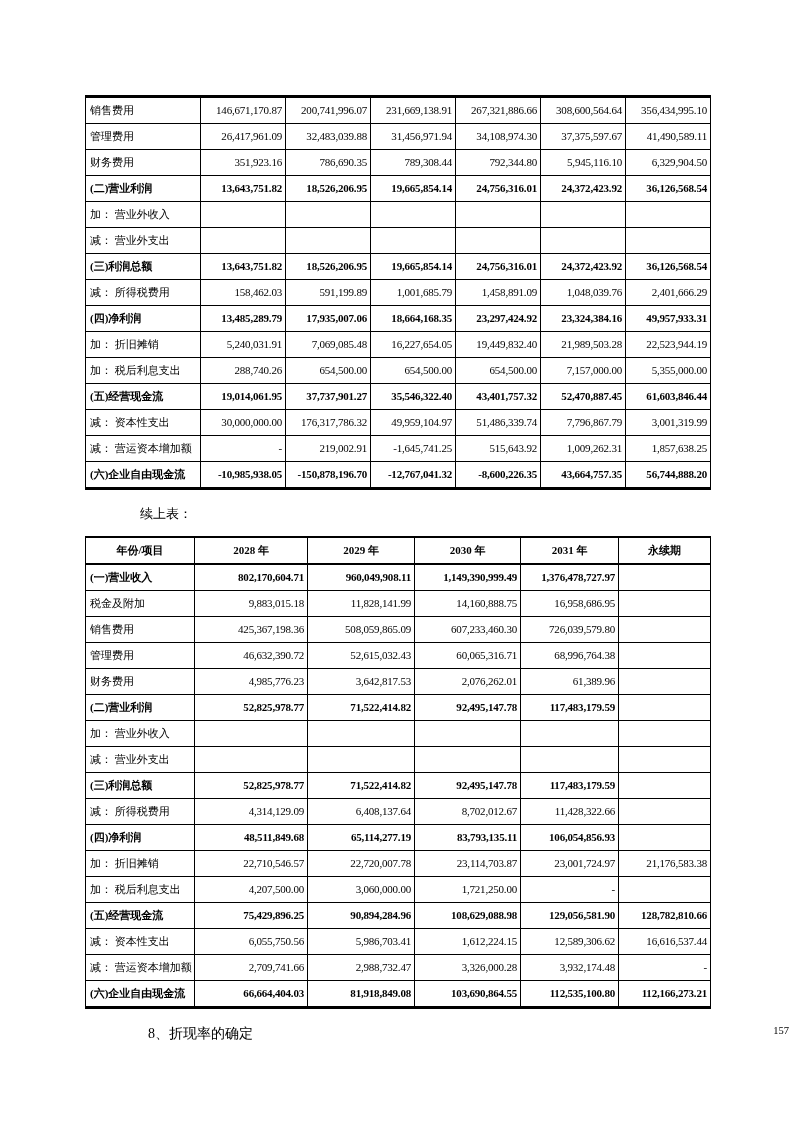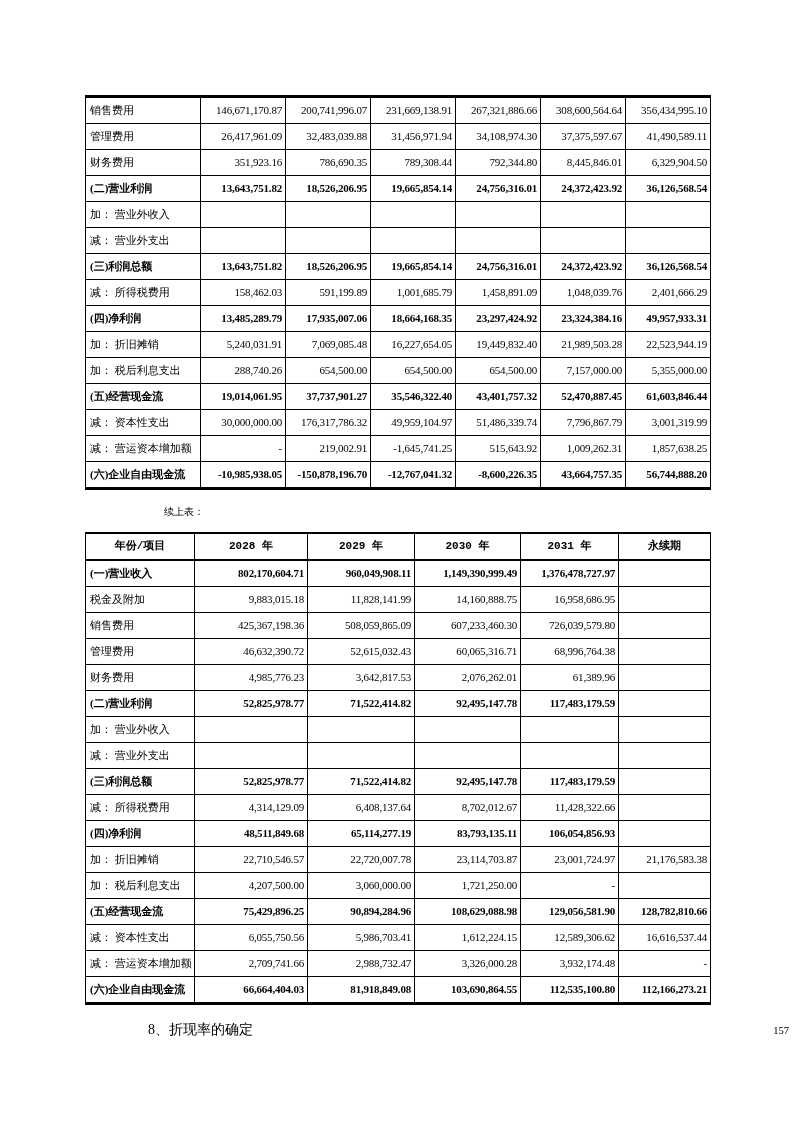--- a/index.html
+++ b/index.html
@@ -35,25 +35,24 @@
   .fin-table .label-cell { text-align: left; padding-left: 4px; }
   .fin-table .num-cell { text-align: right; padding-right: 3px; letter-spacing: -0.2px; }
   .fin-table tr.bold-row td { font-weight: bold; }
   
   .table1 { border-top: 3px solid #000; border-bottom: 3px solid #000; }
   .table2 { border-top: 2px solid #000; border-bottom: 3px solid #000; }
   .table2 thead th {
     font-weight: bold;
     text-align: center;
     border-bottom: 2px solid #000;
-    font-family: Liberation Mono, monospace;
   }
   .continue-label {
-    font-size: 10px;
-    margin: 15px 0 13px 79px;
+    font-size: 13px;
+    margin: 15px 0 13px 55px;
   }
   .section-heading {
     font-size: 14px;
     margin: 16px 0 0 63px;
   }
   .page-number {
     position: absolute;
     left: 0;
     right: 0;
     top: 1025px;
@@ -94,21 +93,21 @@
           <td class="num-cell">34,108,974.30</td>
           <td class="num-cell">37,375,597.67</td>
           <td class="num-cell">41,490,589.11</td>
         </tr>
         <tr>
           <td class="label-cell">财务费用</td>
           <td class="num-cell">351,923.16</td>
           <td class="num-cell">786,690.35</td>
           <td class="num-cell">789,308.44</td>
           <td class="num-cell">792,344.80</td>
-          <td class="num-cell">8,445,846.01</td>
+          <td class="num-cell">5,945,116.10</td>
           <td class="num-cell">6,329,904.50</td>
         </tr>
         <tr class="bold-row">
           <td class="label-cell">(二)营业利润</td>
           <td class="num-cell">13,643,751.82</td>
           <td class="num-cell">18,526,206.95</td>
           <td class="num-cell">19,665,854.14</td>
           <td class="num-cell">24,756,316.01</td>
           <td class="num-cell">24,372,423.92</td>
           <td class="num-cell">36,126,568.54</td>

